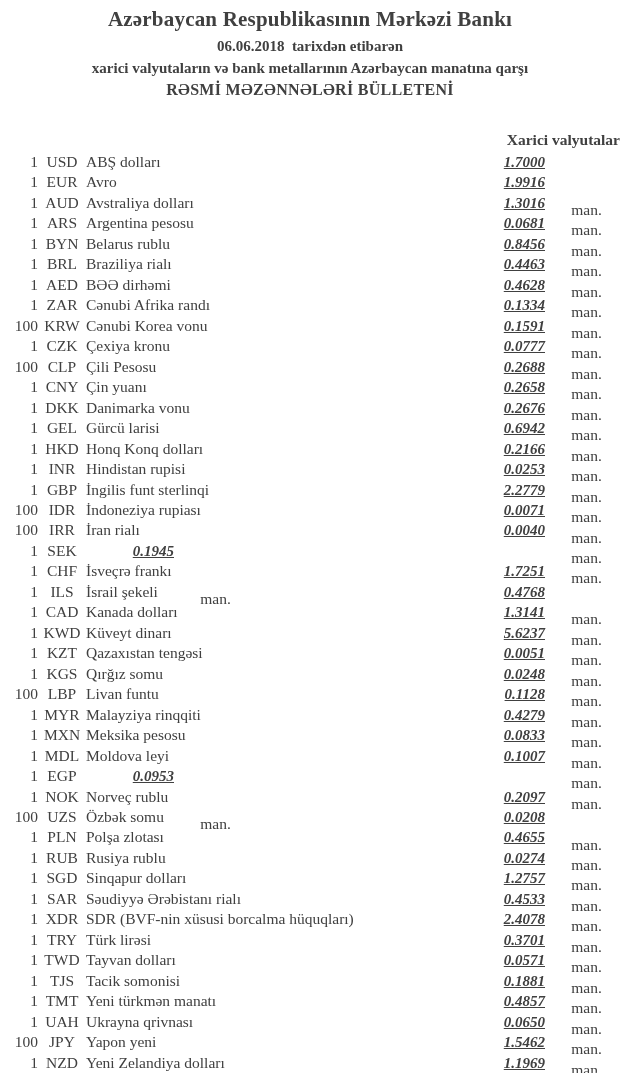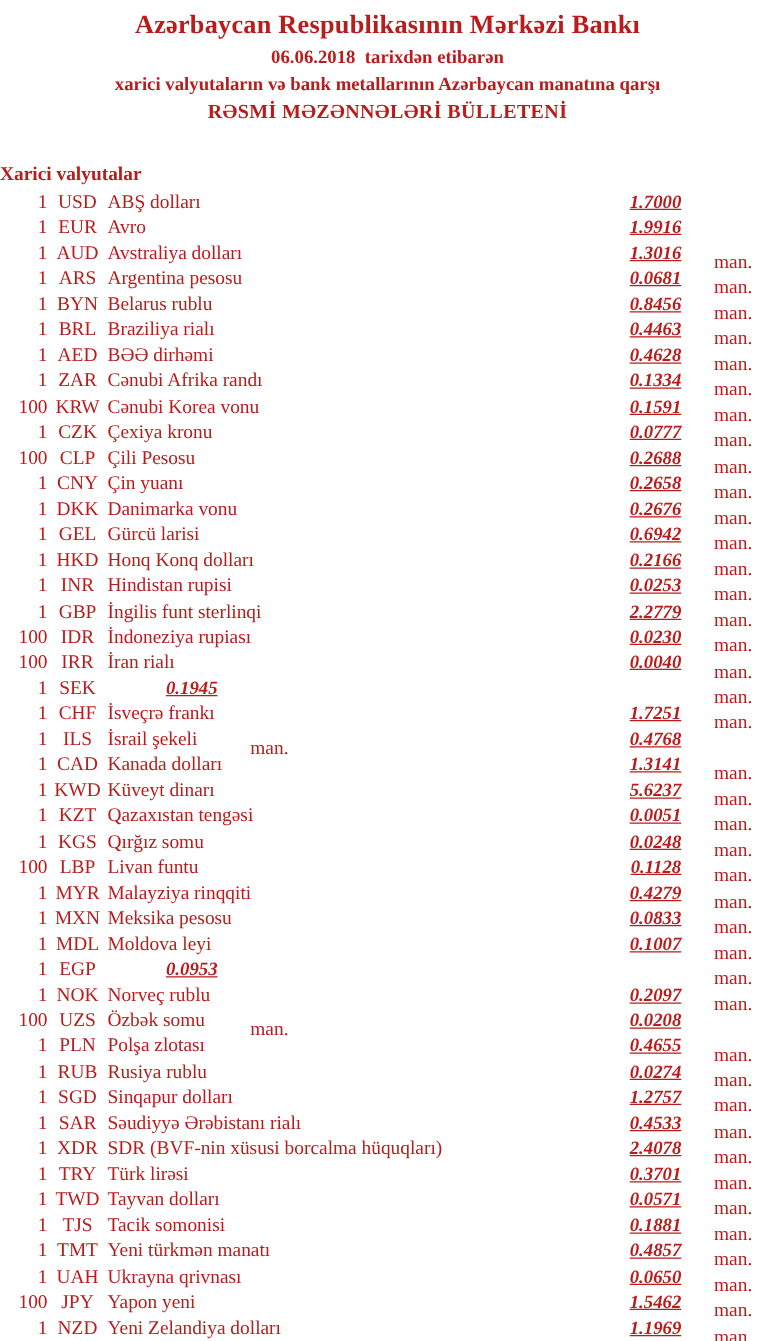--- a/index.html
+++ b/index.html
@@ -1,21 +1,21 @@
 <!DOCTYPE html>
 <html><head>
 <meta charset="utf-8">
 <style>
   html, body { margin: 0; padding: 0; background: #ffffff; }
   .page {
     position: relative;
     width: 620px;
     height: 1073px;
     background: #ffffff;
-    color: #b91c1c;
+    color: #404040;
     font-family: "Liberation Serif", serif;
     overflow: hidden;
     box-sizing: border-box;
     border-radius: 25px;
   }
   .hdr { text-align: center; font-weight: bold; }
   .hdr-title {
     padding-top: 6px;
     font-size: 21px;
     line-height: 26px;
@@ -33,21 +33,21 @@
     line-height: 19px;
   }
   .hdr-bulletin {
     margin-top: 2px;
     font-size: 16px;
     line-height: 20px;
     letter-spacing: 0.3px;
   }
   .section-title {
     margin-top: 30px;
-    text-align: left;
+    text-align: right;
     font-weight: bold;
     font-size: 15.5px;
     line-height: 19px;
   }
   .table { margin-top: 3px; }
   .row {
     display: flex;
     height: 20.47px;
     line-height: 20.47px;
     font-size: 15.5px;
@@ -211,21 +211,21 @@
     <span class="code">GBP</span>
     <span class="name">İngilis funt sterlinqi</span>
     <span class="rate">2.2779</span>
     <span class="unit">man.</span>
   </div>
 
   <div class="row">
     <span class="qty">100</span>
     <span class="code">IDR</span>
     <span class="name">İndoneziya rupiası</span>
-    <span class="rate">0.0230</span>
+    <span class="rate">0.0071</span>
     <span class="unit">man.</span>
   </div>
 
   <div class="row">
     <span class="qty">100</span>
     <span class="code">IRR</span>
     <span class="name">İran rialı</span>
     <span class="rate">0.0040</span>
     <span class="unit">man.</span>
   </div>

